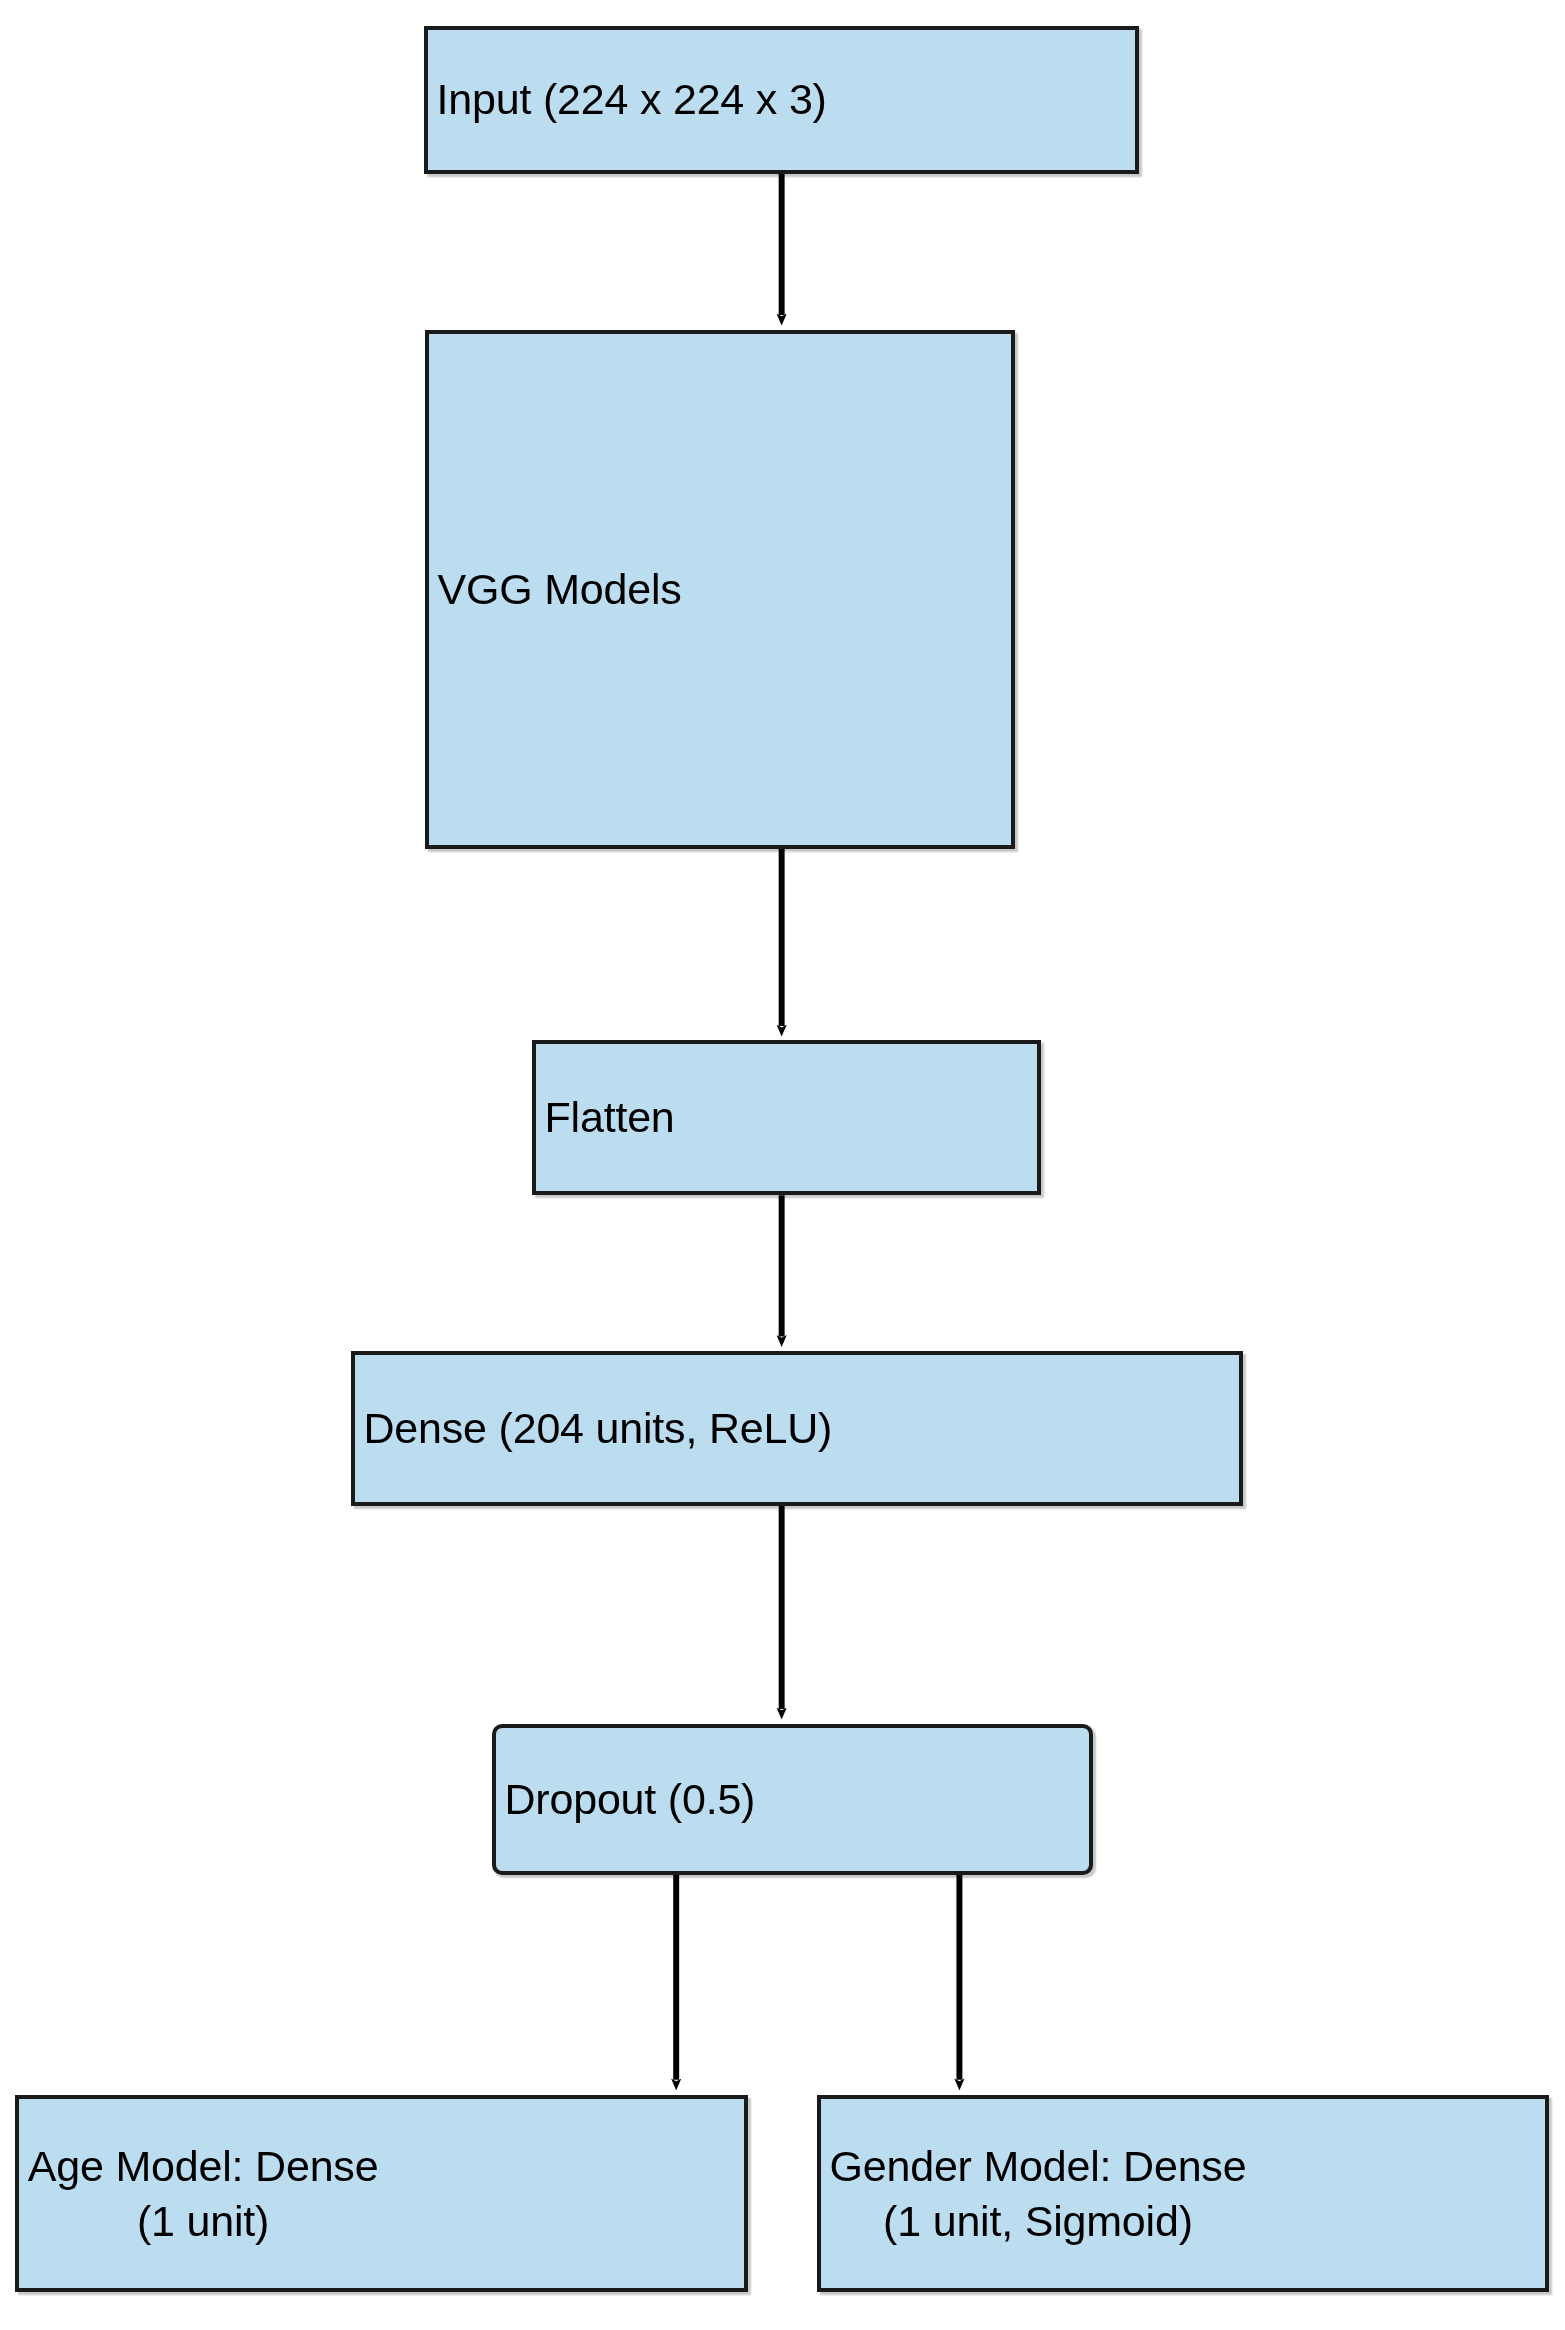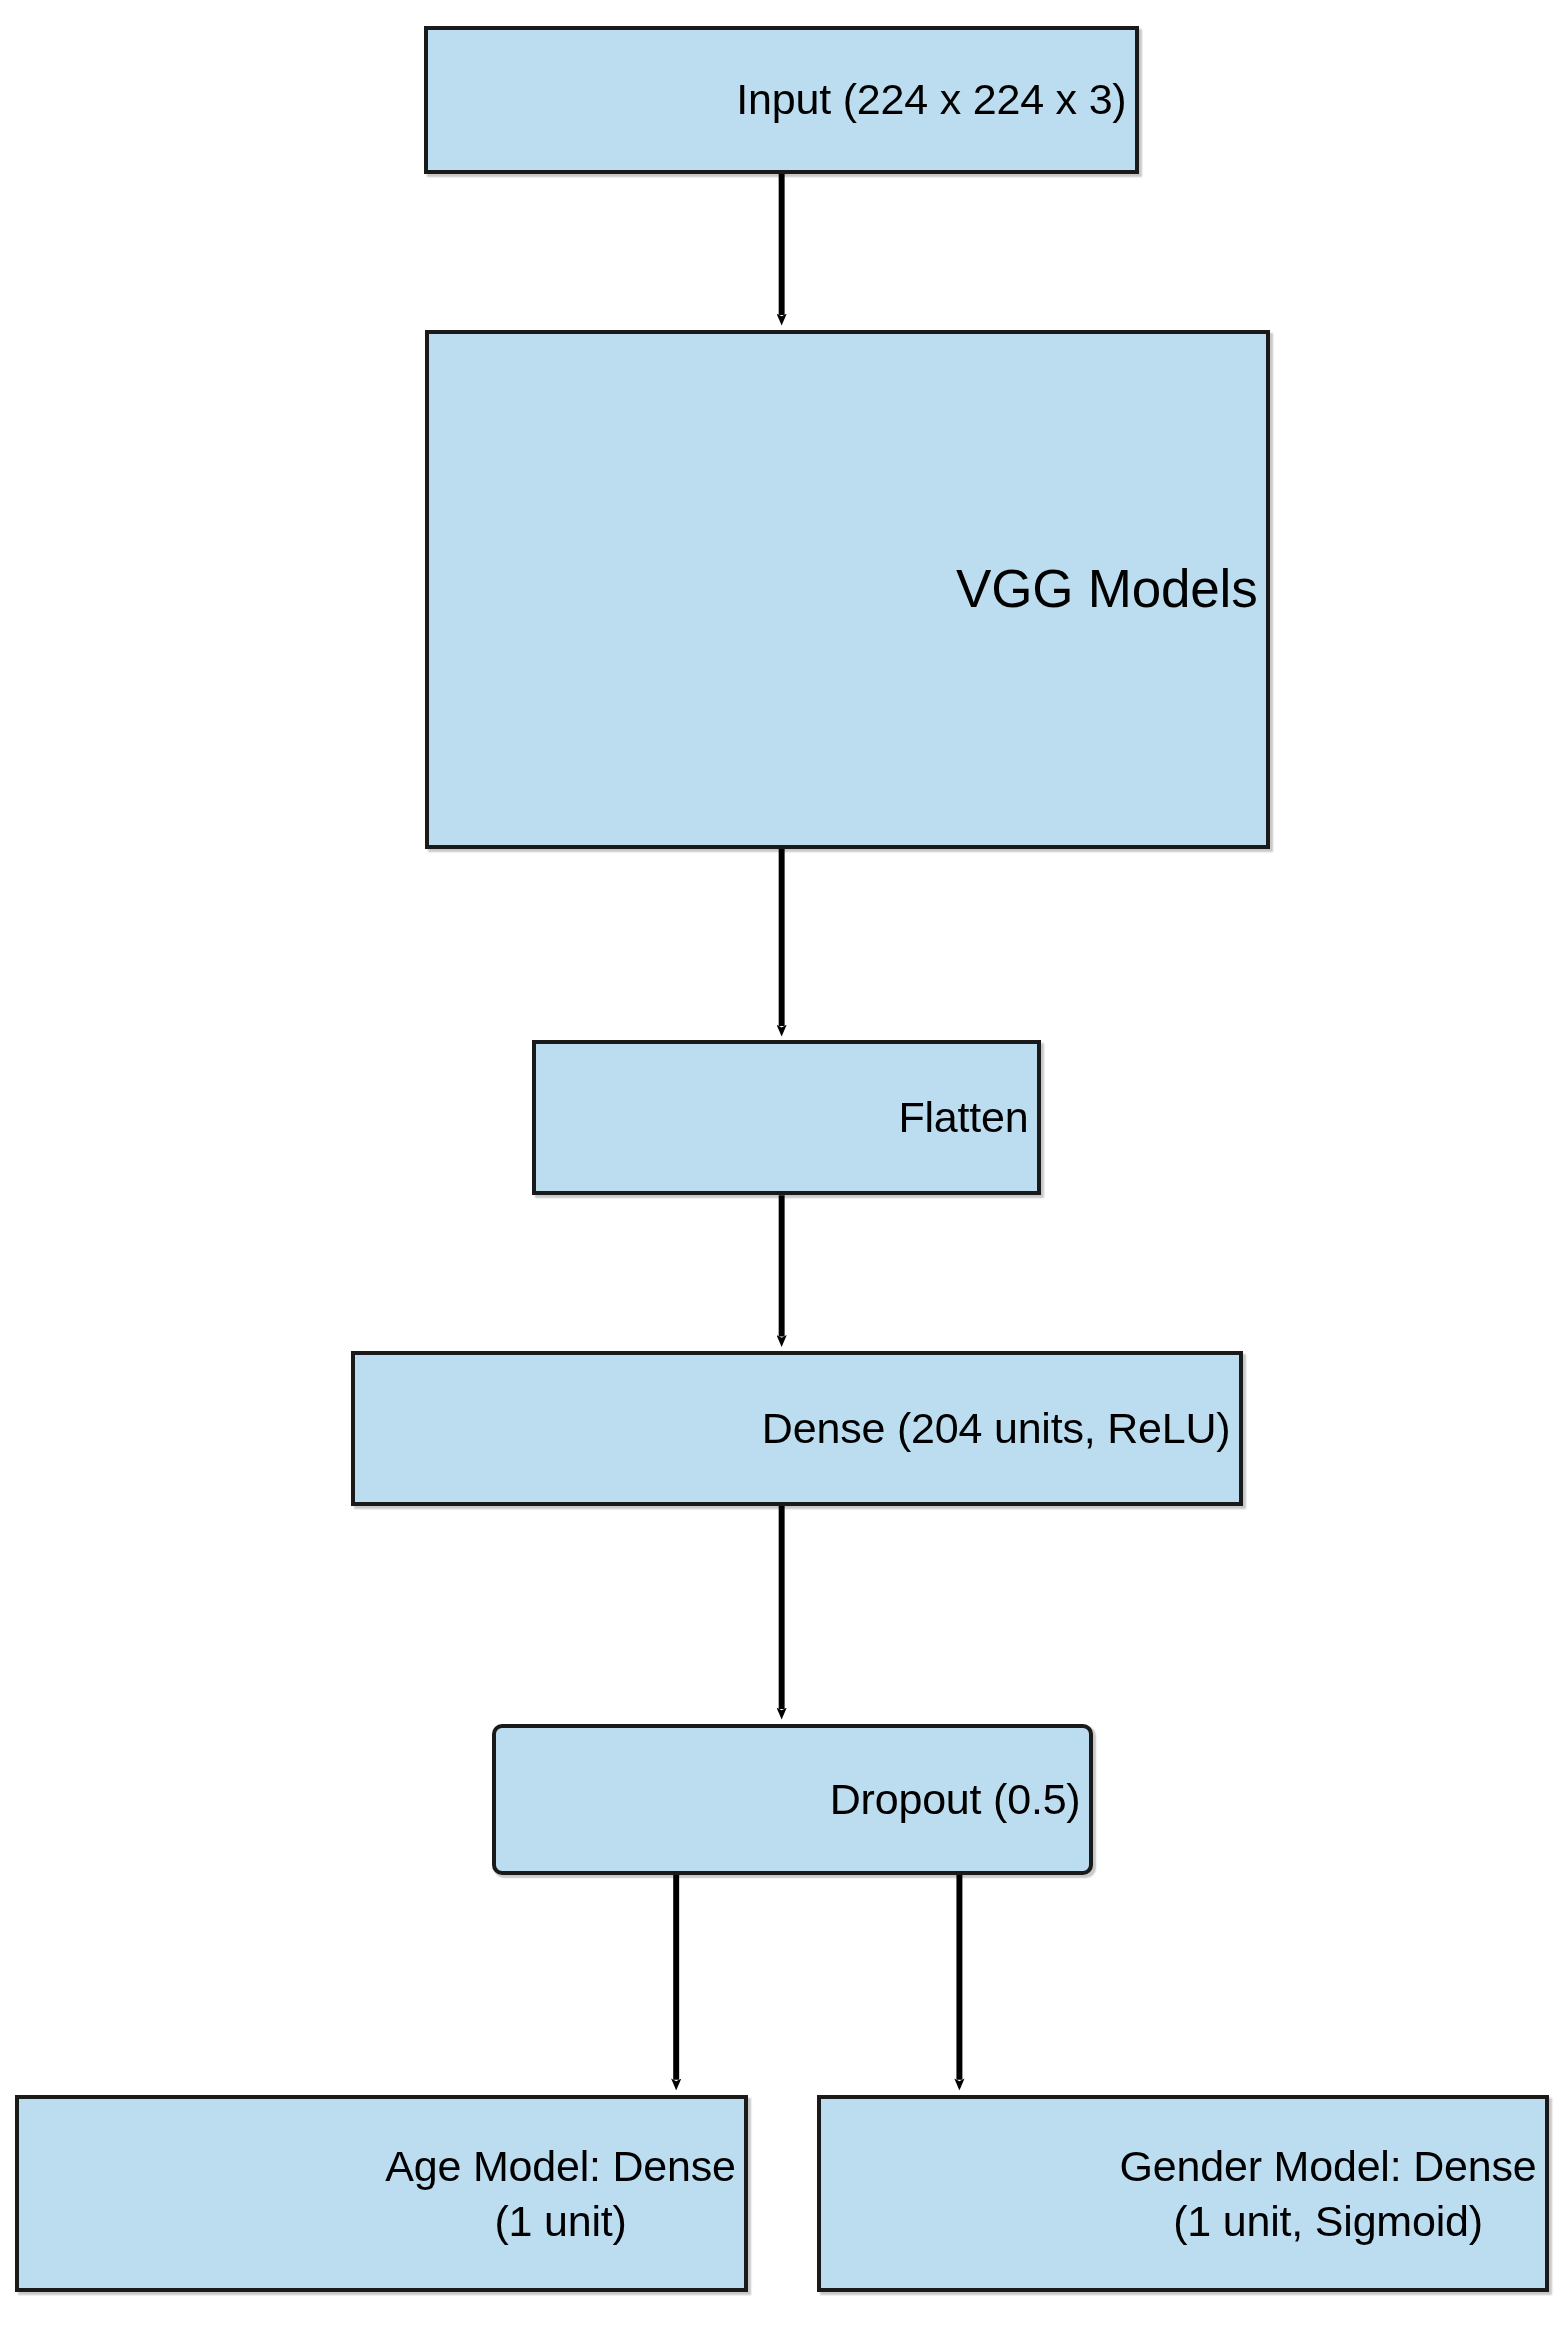--- a/index.html
+++ b/index.html
@@ -26,39 +26,38 @@
     height: 2330px;
     pointer-events: none;
   }
   .node {
     position: absolute;
     box-sizing: border-box;
     background: #bcdcef;
     border: 4.3px solid #1a1a1a;
     display: flex;
     align-items: center;
-    justify-content: flex-end;
+    justify-content: flex-start;
     text-align: center;
     color: #000000;
     font-family: "Liberation Sans", sans-serif;
     font-weight: 400;
     line-height: 1.26;
     letter-spacing: -0.2px;
     box-shadow: 2.6px 2.6px 1.7px rgba(0,0,0,0.22);
     z-index: 2;
-    padding-left: 22px;
   }
   .node .label {
     display: block;
     white-space: pre-line;
     padding: 0 8.5px;
   }
   
   #node-input      { left: 424px;  top: 25.5px;   width: 715px; height: 148px; font-size: 43px; }
-  #node-vgg        { left: 425px;  top: 330px;  width: 845px; height: 519px; font-size: 53px; }
+  #node-vgg        { left: 425px;  top: 330px;  width: 590px; height: 519px; font-size: 43px; }
   #node-flatten    { left: 532px;  top: 1040px; width: 509px; height: 155px; font-size: 43px; }
   #node-dense      { left: 351px;  top: 1351px; width: 892px; height: 155px; font-size: 43px; }
   #node-dropout    { left: 492px;  top: 1724px; width: 601px; height: 151px; font-size: 43px; border-radius: 10px; }
   #node-age        { left: 15.3px;   top: 2095px; width: 733px; height: 197px; font-size: 43px; }
   #node-gender     { left: 817px;  top: 2095px; width: 732px; height: 197px; font-size: 43px; }
 </style>
 </head>
 <body>
 
 <div id="canvas">

